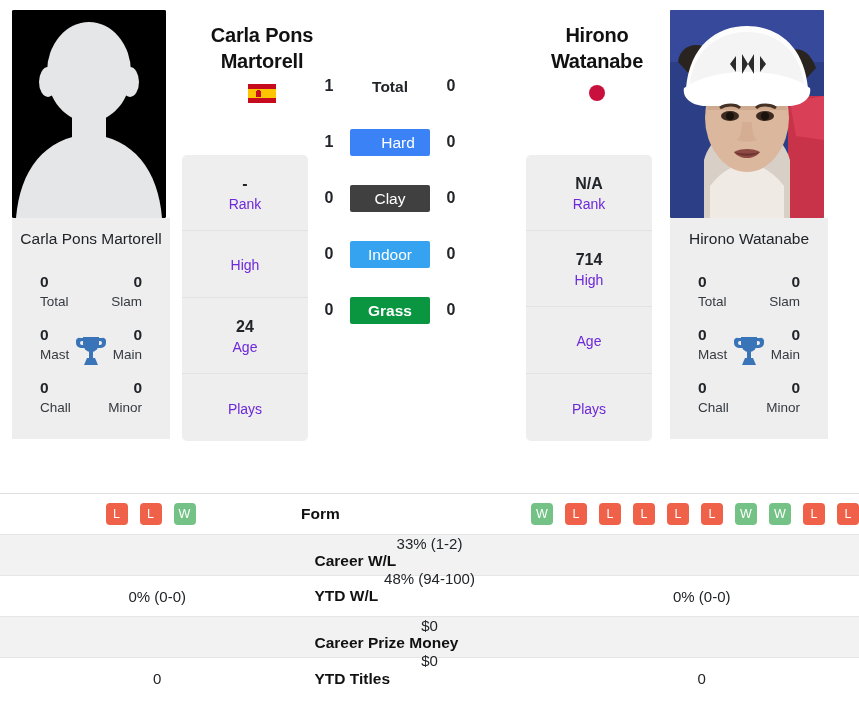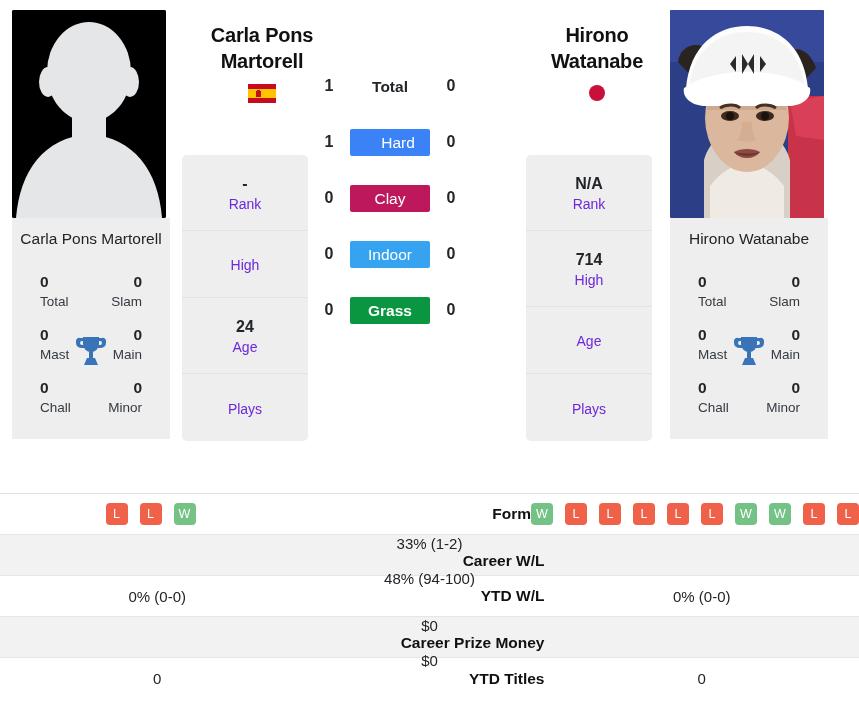--- a/index.html
+++ b/index.html
@@ -167,21 +167,21 @@
   .stat-row.odd { background: #f2f2f2; flex-direction: column; }
   .stat-row.even { background: #ffffff; }
   .stat-left, .stat-right {
     flex: 1;
     text-align: center;
     font-size: 15px;
     color: #212529;
   }
   .stat-mid {
     width: 230px;
-    text-align: right;
+    text-align: left;
     font-size: 15.5px;
     font-weight: bold;
     color: #111;
   }
   .form-strip {
     display: flex;
     justify-content: center;
     gap: 12px;
   }
   .form-badge {
@@ -278,21 +278,21 @@
         <div class="surf-badge plain">Total</div>
         <div class="surf-score">0</div>
       </div>
       <div class="surf-row">
         <div class="surf-score">1</div>
         <div class="surf-badge" id="badge-hard" style="background: #3b82f6; padding-left: 16px;">Hard</div>
         <div class="surf-score">0</div>
       </div>
       <div class="surf-row">
         <div class="surf-score">0</div>
-        <div class="surf-badge" id="badge-clay" style="background: #be185d;">Clay</div>
+        <div class="surf-badge" id="badge-clay" style="background: #404040;">Clay</div>
         <div class="surf-score">0</div>
       </div>
       <div class="surf-row">
         <div class="surf-score">0</div>
         <div class="surf-badge" id="badge-indoor" style="background: rgb(53, 163, 240);">Indoor</div>
         <div class="surf-score">0</div>
       </div>
       <div class="surf-row">
         <div class="surf-score">0</div>
         <div class="surf-badge" id="badge-grass" style="background: rgb(10, 150, 64); font-weight: bold;">Grass</div>

